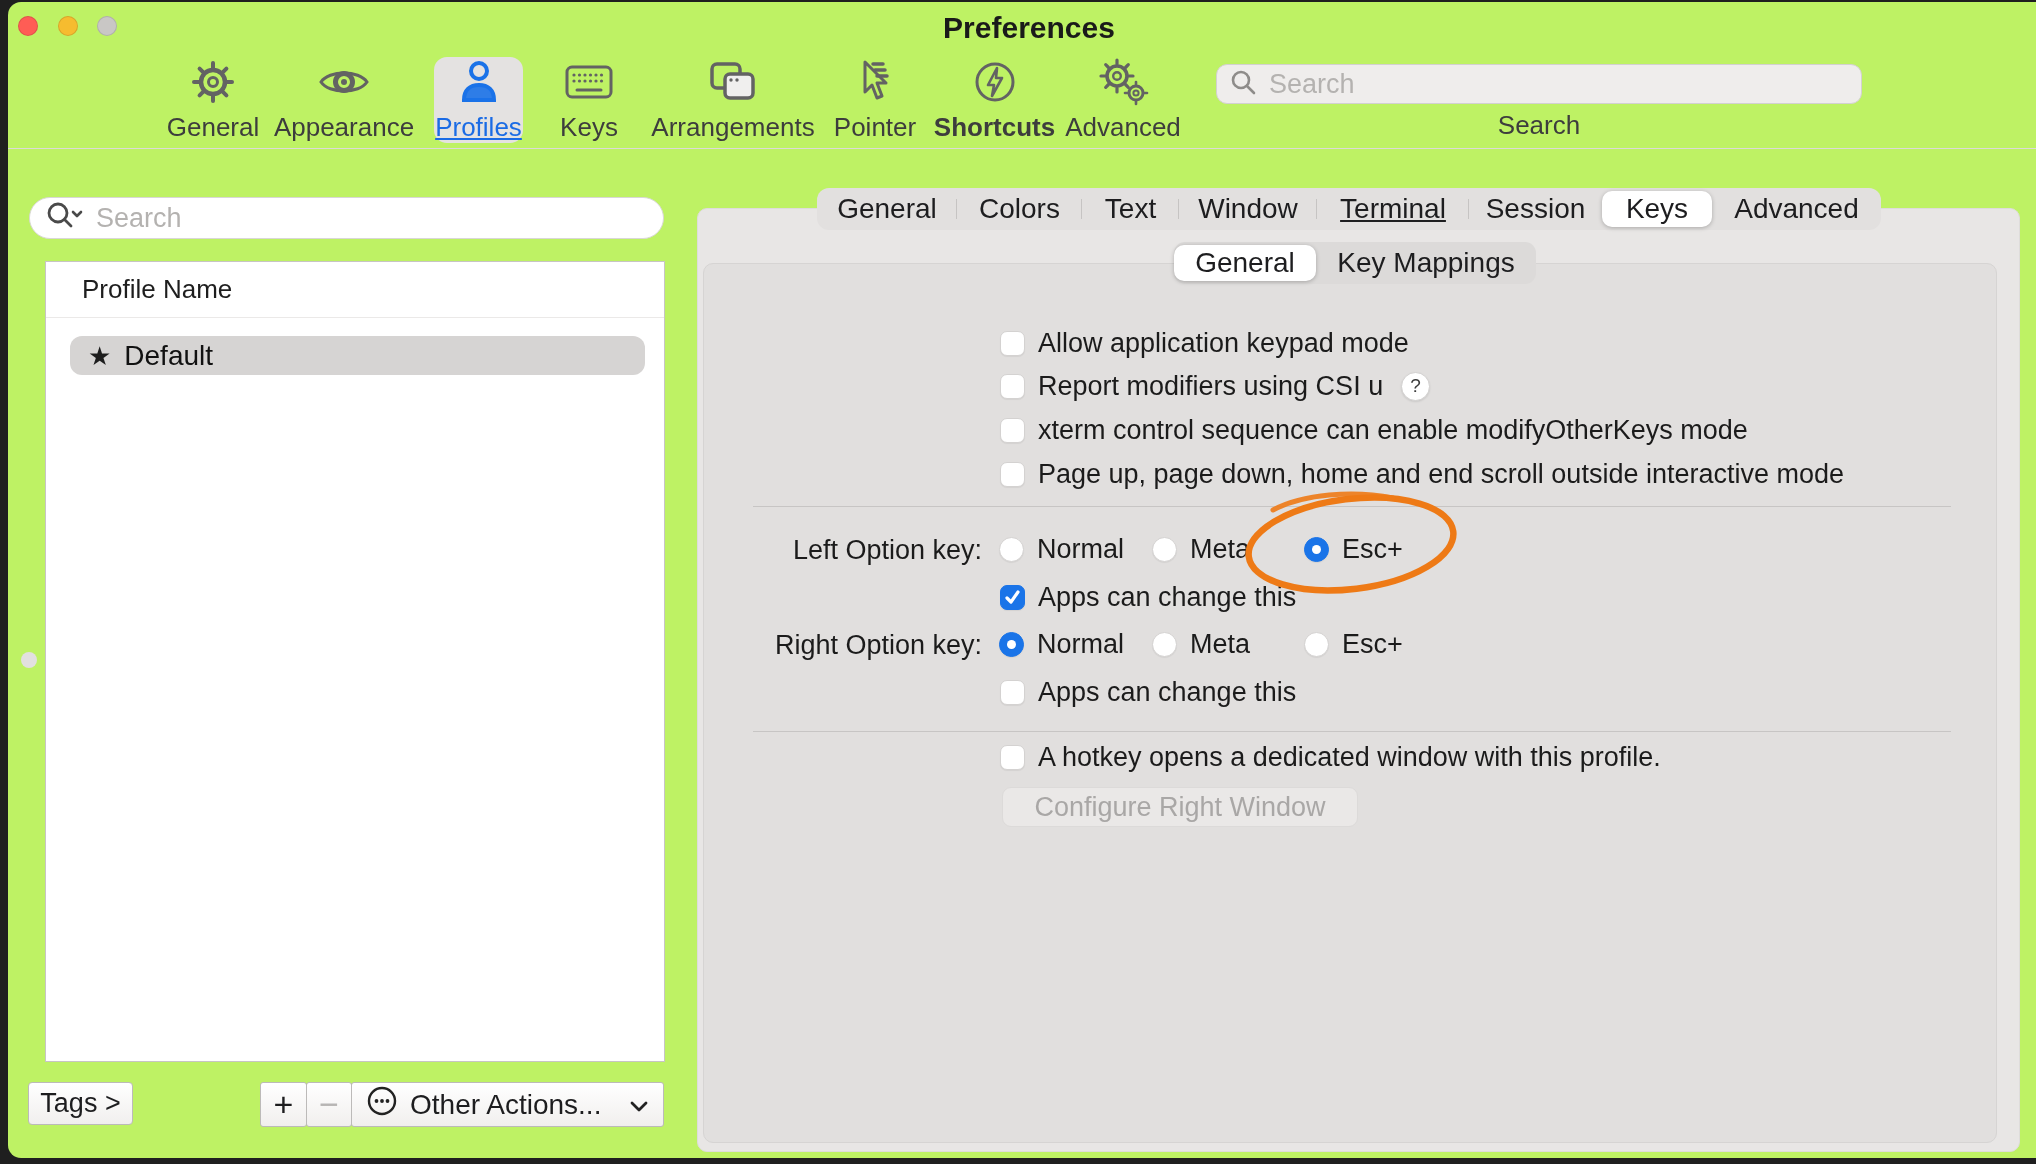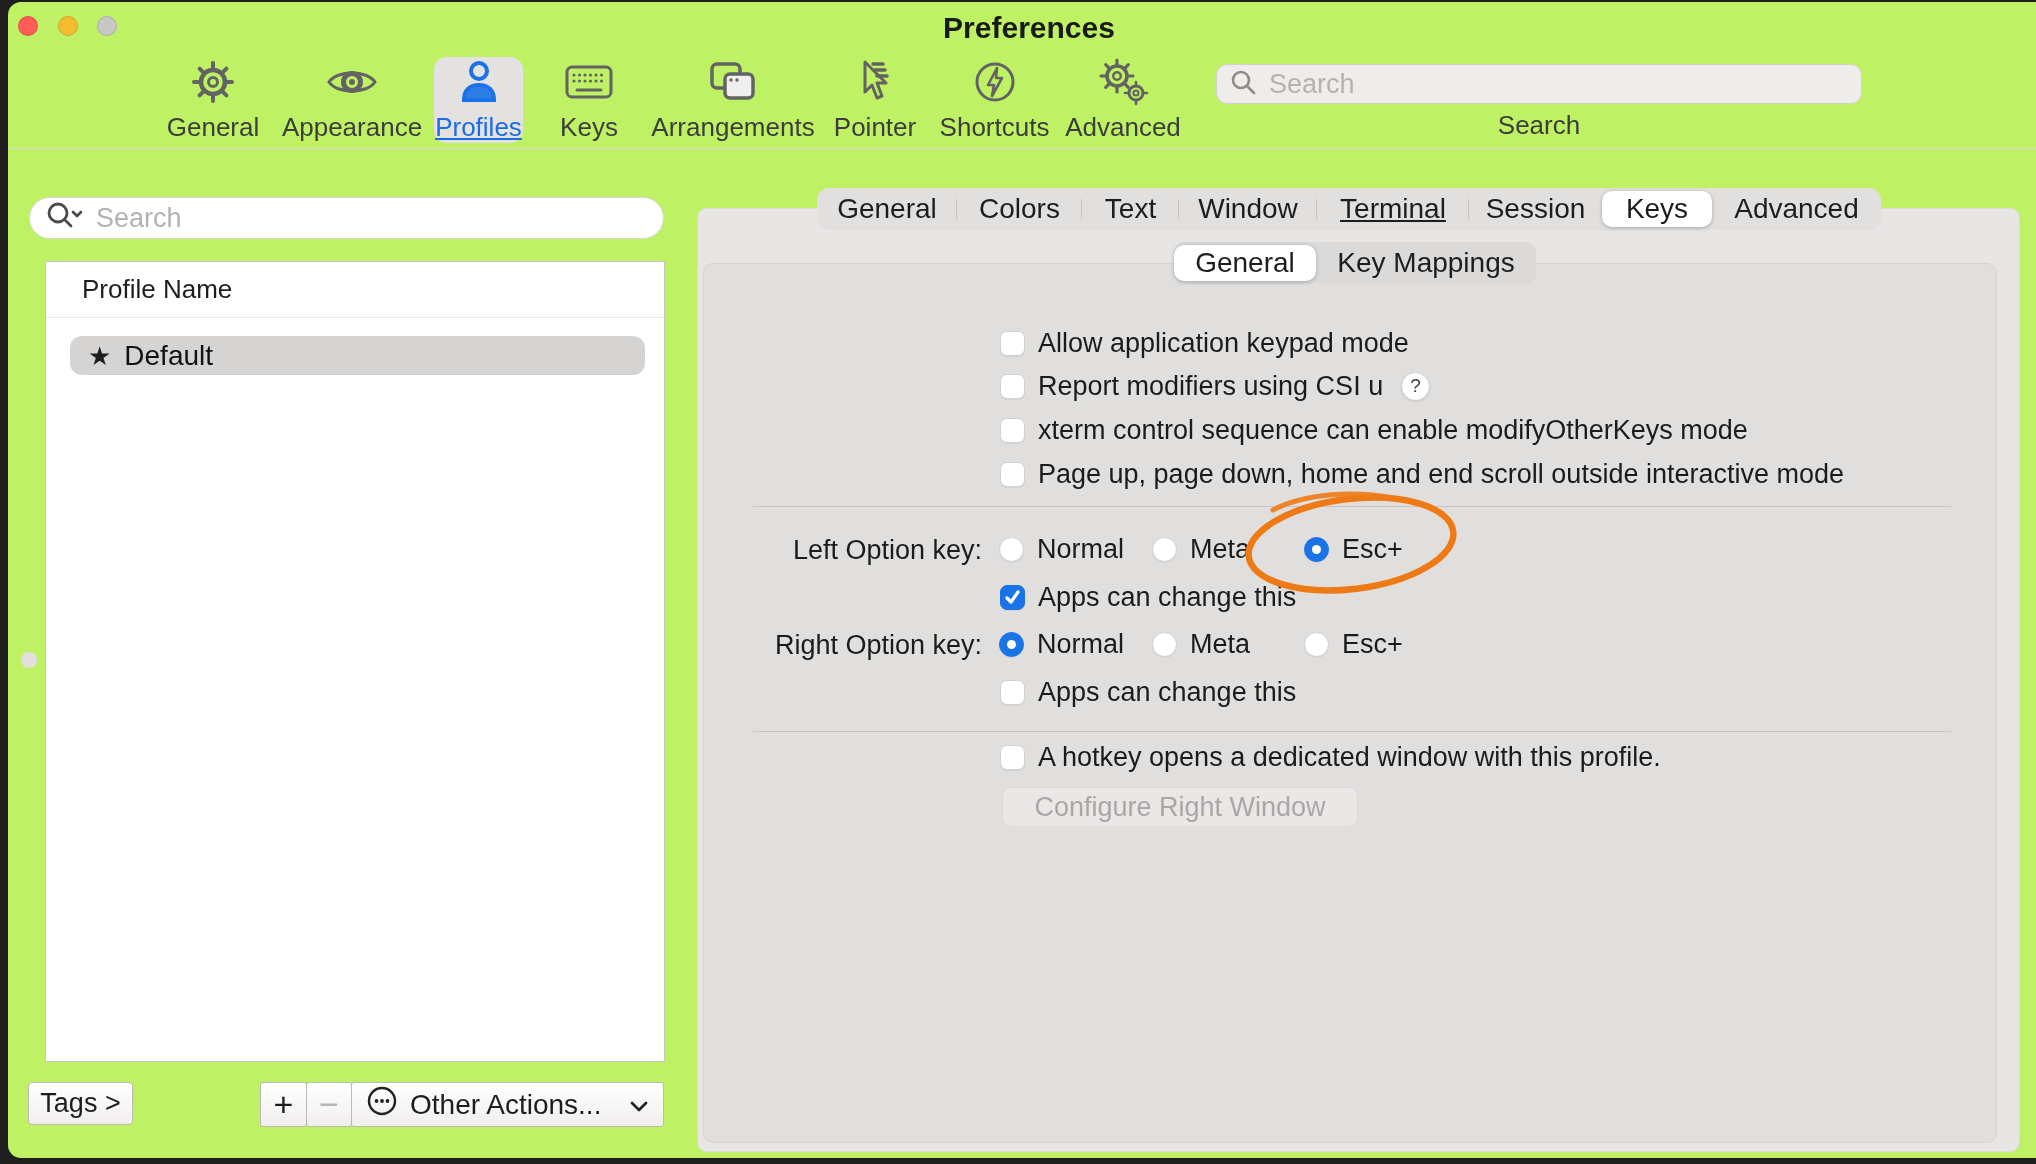--- a/index.html
+++ b/index.html
@@ -125,21 +125,21 @@
             <line x1="9.6" y1="9.6" x2="13.1" y2="13.1"></line>
               <line x1="32.9" y1="32.9" x2="36.4" y2="36.4"></line>
             <line x1="9.6" y1="36.4" x2="13.1" y2="32.9"></line>
               <line x1="32.9" y1="13.1" x2="36.4" y2="9.6"></line>
           </g>
         </svg>
       </div>
       <div class="tb-label">General</div>
     </div>
 
-    <div class="tb-item" style="left:278px;width:132px;">
+    <div class="tb-item" style="left:270px;width:132px;">
       <div class="tb-icon">
         <svg width="52" height="34" viewBox="0 0 52 34" fill="none">
           <path d="M3 17 C11 5, 41 5, 49 17 C41 29, 11 29, 3 17 Z" stroke="#636363" stroke-width="3"></path>
           <circle cx="26" cy="17" r="8.5" stroke="#636363" stroke-width="5"></circle>
           <circle cx="26" cy="17" r="3" fill="#636363"></circle>
         </svg>
       </div>
       <div class="tb-label">Appearance</div>
     </div>
 
@@ -196,21 +196,21 @@
           <g stroke="#636363" stroke-width="3.5" stroke-linecap="round">
             <line x1="20" y1="6" x2="30" y2="6"></line>
             <line x1="22" y1="12" x2="32" y2="12"></line>
             <line x1="24" y1="18" x2="34" y2="18"></line>
           </g>
         </svg>
       </div>
       <div class="tb-label">Pointer</div>
     </div>
 
-    <div class="tb-item" style="left:928px;width:117px;">
+    <div class="tb-item" style="left:928px;width:117px;font-weight:bold;">
       <div class="tb-icon">
         <svg width="46" height="46" viewBox="0 0 46 46" fill="none">
           <circle cx="23" cy="23" r="18" stroke="#636363" stroke-width="3"></circle>
           <path d="M25 9 L16 26 L22 26 L20 37 L30 19 L24 19 Z" stroke="#636363" stroke-width="2.6" stroke-linejoin="round"></path>
         </svg>
       </div>
       <div class="tb-label">Shortcuts</div>
     </div>
 
     <div class="tb-item" style="left:1056px;width:118px;">

